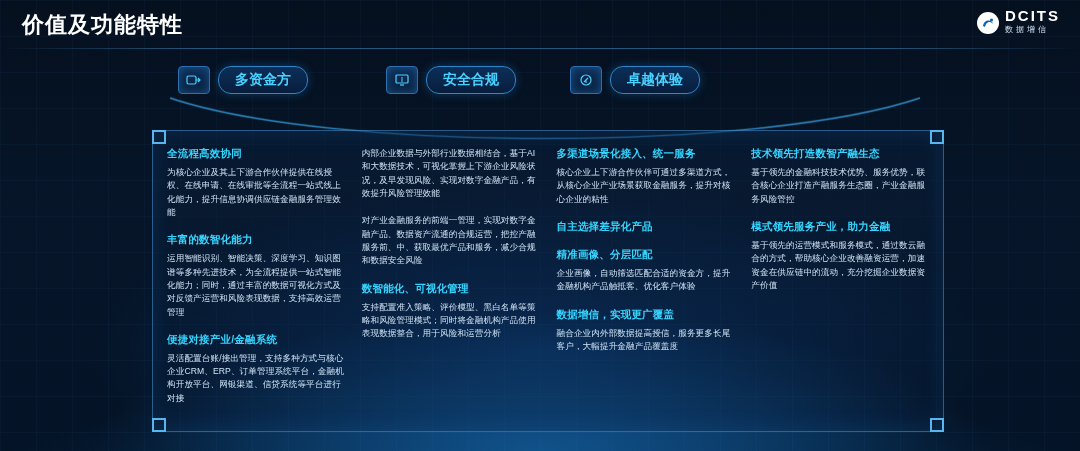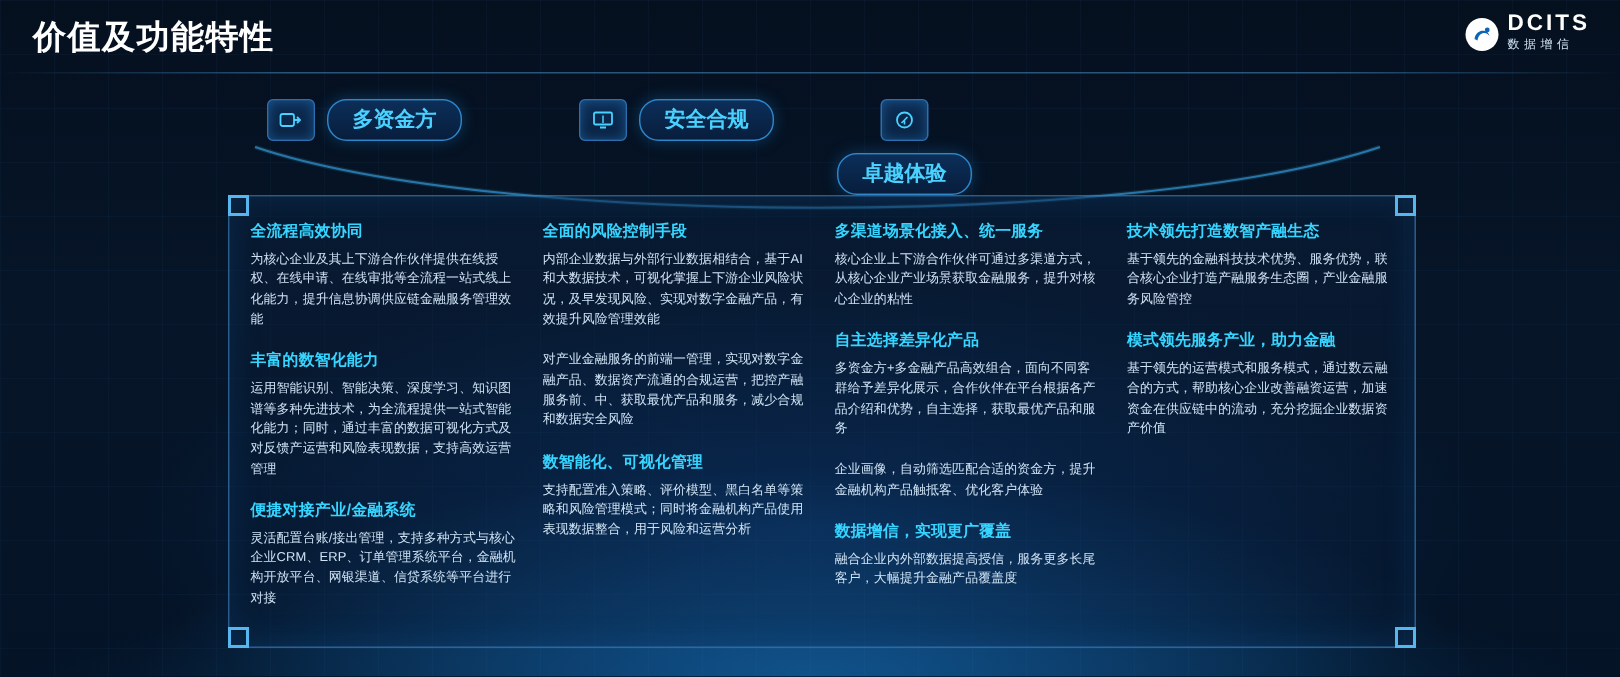--- a/index.html
+++ b/index.html
@@ -138,21 +138,21 @@
     border: 1px solid #2e86c8;
     background: linear-gradient(180deg, rgba(12,48,92,0.95) 0%, rgba(8,30,62,0.95) 100%);
     color: #49d2ff;
     font-size: 14px;
     font-weight: bold;
     white-space: nowrap;
     box-shadow: 0 0 10px rgba(30,130,210,0.35);
   }
   .pill-1 { left: 28px; }
   .pill-2 { left: 236px; }
-  .pill-3 { left: 408px; flex-direction: column; }
+  .pill-3 { left: 420px; }
   .pill-4 { left: 613px; }
 
   
   .panel {
     position: absolute;
     left: 152px;
     top: 130px;
     width: 790px;
     height: 300px;
     border: 1px solid rgba(70,150,215,0.55);
@@ -278,42 +278,41 @@
           <div class="block-body">运用智能识别、智能决策、深度学习、知识图谱等多种先进技术，为全流程提供一站式智能化能力；同时，通过丰富的数据可视化方式及对反馈产运营和风险表现数据，支持高效运营管理</div>
         </div>
         <div class="block">
           <div class="block-title">便捷对接产业/金融系统</div>
           <div class="block-body">灵活配置台账/接出管理，支持多种方式与核心企业CRM、ERP、订单管理系统平台，金融机构开放平台、网银渠道、信贷系统等平台进行对接</div>
         </div>
       </div>
 
       <div class="col">
         <div class="block">
-          <div class="block-title">全面的风险控制手段</div>
           <div class="block-body">内部企业数据与外部行业数据相结合，基于AI和大数据技术，可视化掌握上下游企业风险状况，及早发现风险、实现对数字金融产品，有效提升风险管理效能</div>
         </div>
         <div class="block">
           <div class="block-body">对产业金融服务的前端一管理，实现对数字金融产品、数据资产流通的合规运营，把控产融服务前、中、获取最优产品和服务，减少合规和数据安全风险</div>
         </div>
         <div class="block">
           <div class="block-title">数智能化、可视化管理</div>
           <div class="block-body">支持配置准入策略、评价模型、黑白名单等策略和风险管理模式；同时将金融机构产品使用表现数据整合，用于风险和运营分析</div>
         </div>
       </div>
 
       <div class="col">
         <div class="block">
           <div class="block-title">多渠道场景化接入、统一服务</div>
           <div class="block-body">核心企业上下游合作伙伴可通过多渠道方式，从核心企业产业场景获取金融服务，提升对核心企业的粘性</div>
         </div>
         <div class="block">
           <div class="block-title">自主选择差异化产品</div>
-          <div class="block-body">多资金方+多金融产品高效组合，面向不同客群给予差异化展示，合作伙伴在平台根据各产品介绍和优势，自主选择，获取最优产品和服务</div>
-        </div>
-        <div class="block">
+        </div>
+        <div class="block">
+          <div class="block-title">精准画像、分层匹配</div>
           <div class="block-body">企业画像，自动筛选匹配合适的资金方，提升金融机构产品触抵客、优化客户体验</div>
         </div>
         <div class="block">
           <div class="block-title">数据增信，实现更广覆盖</div>
           <div class="block-body">融合企业内外部数据提高授信，服务更多长尾客户，大幅提升金融产品覆盖度</div>
         </div>
       </div>
 
       <div class="col">
         <div class="block">

